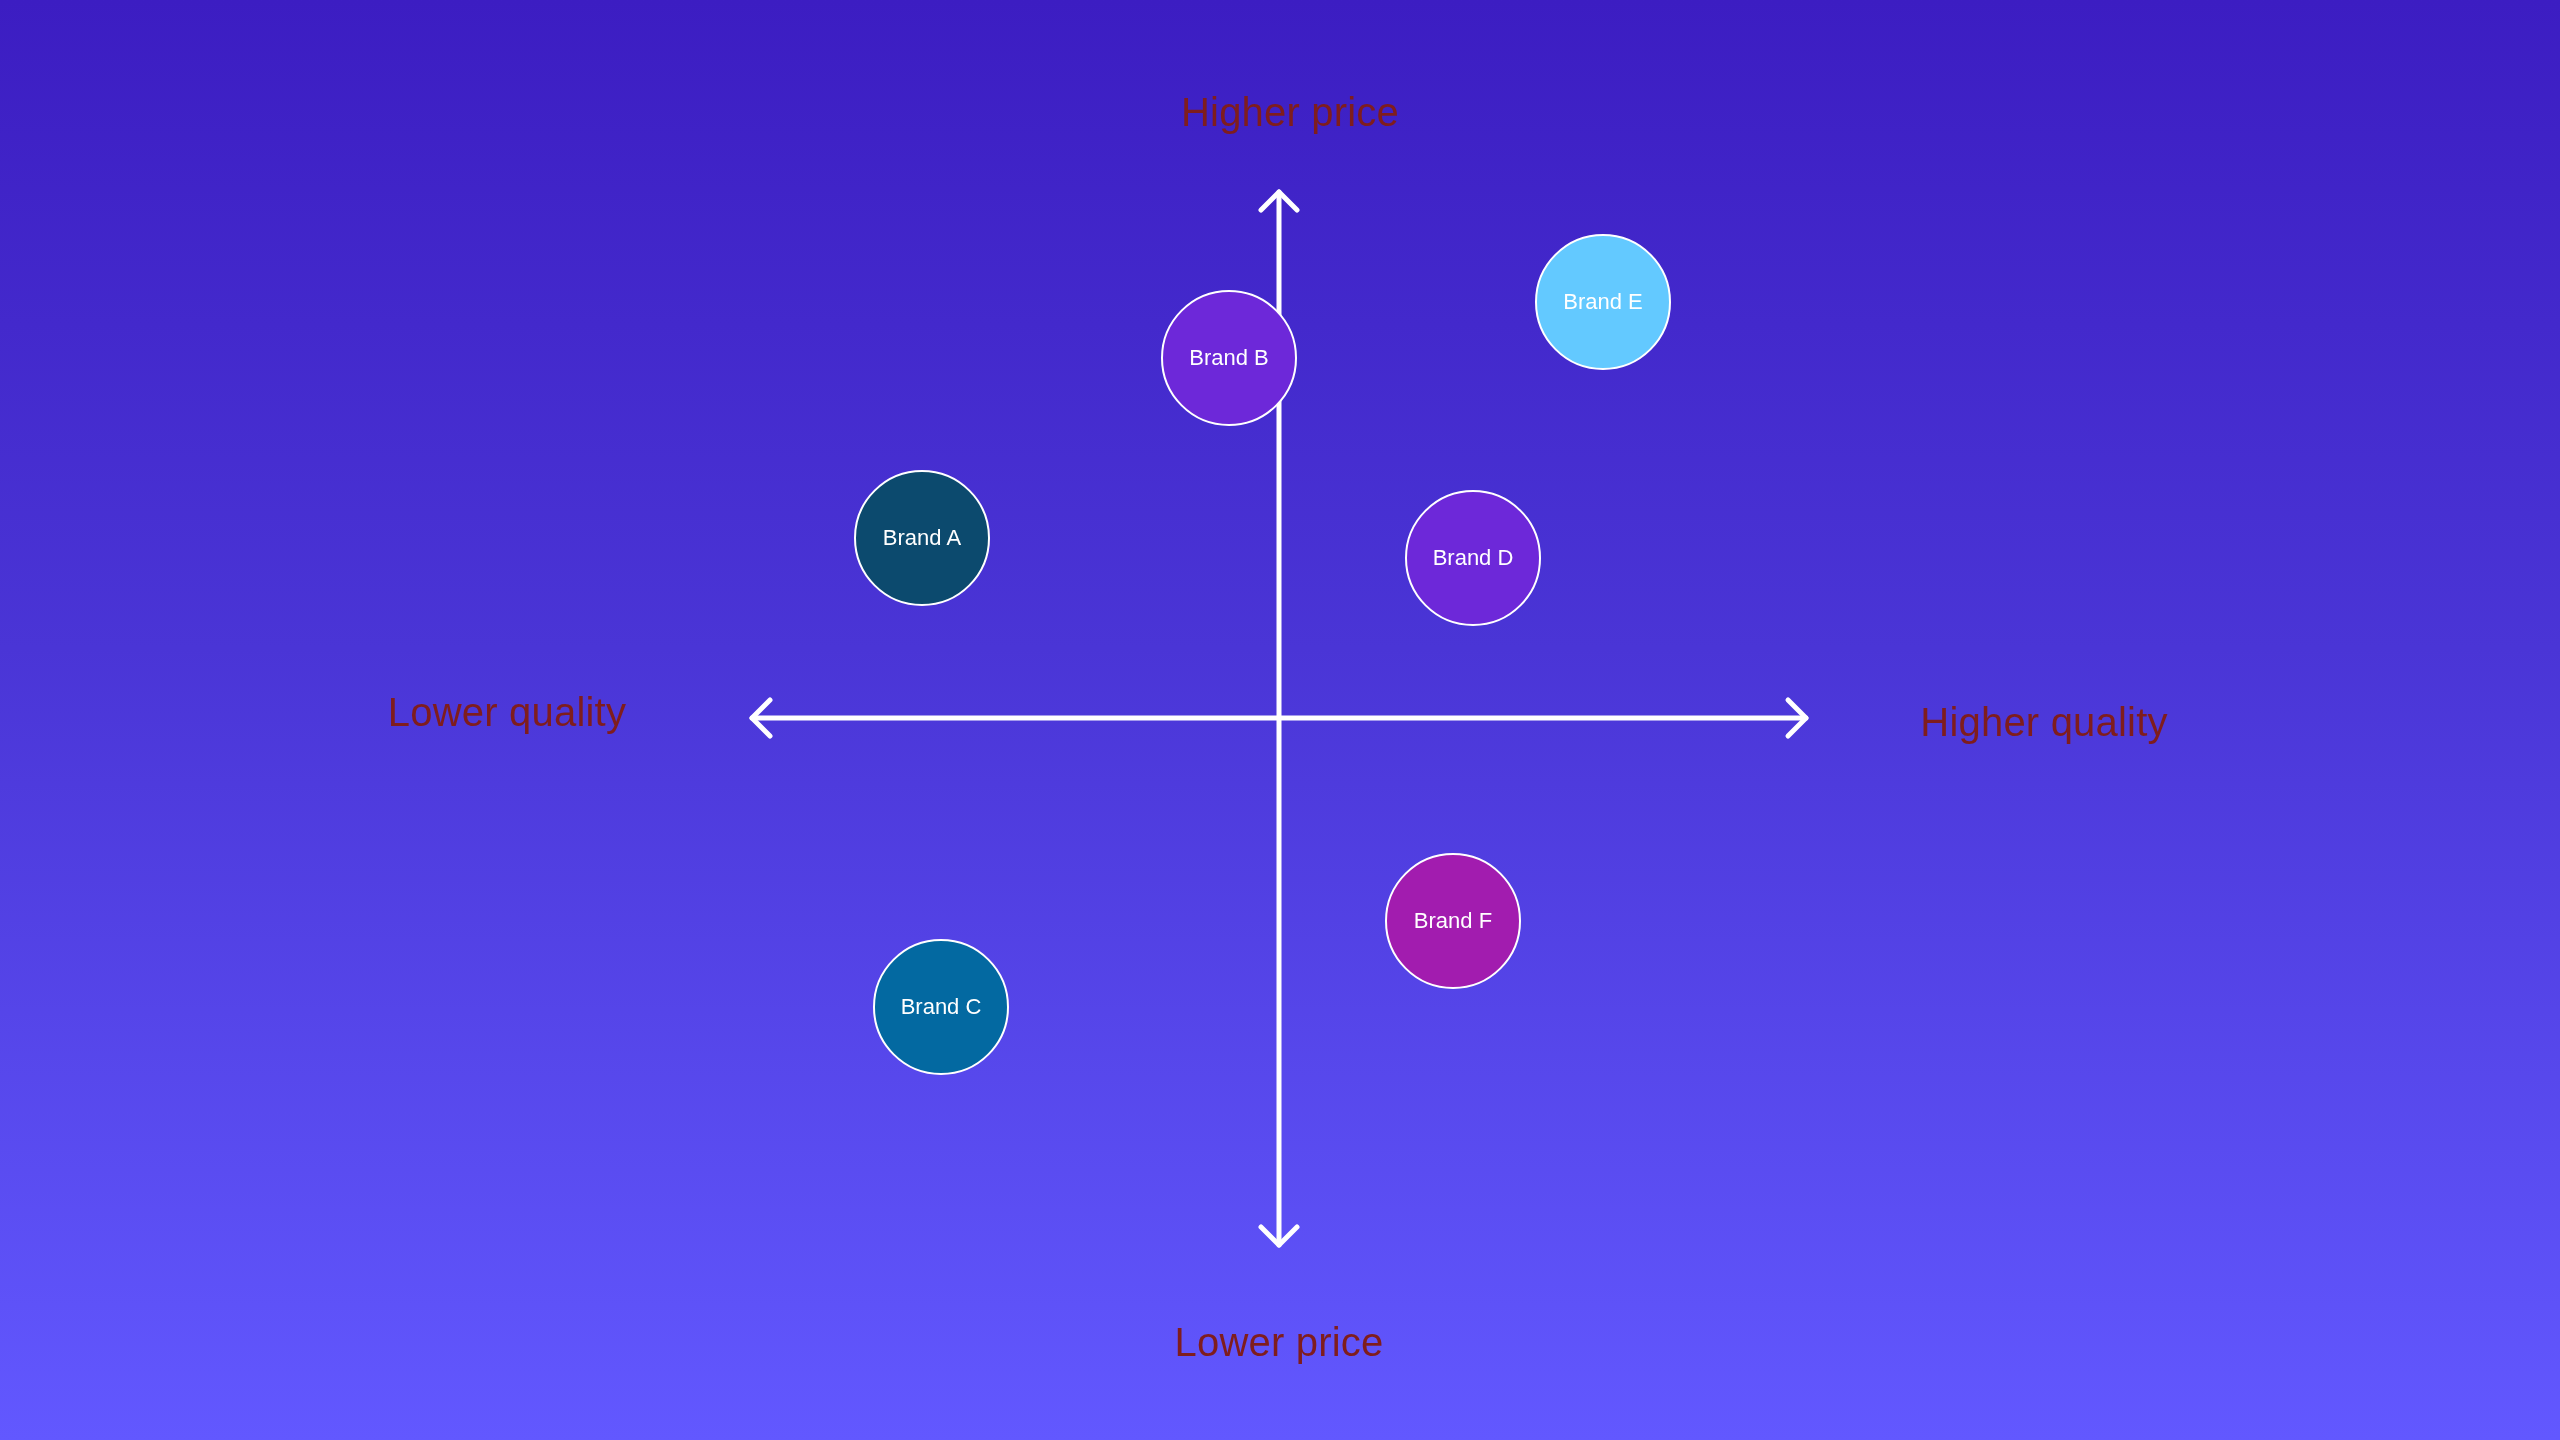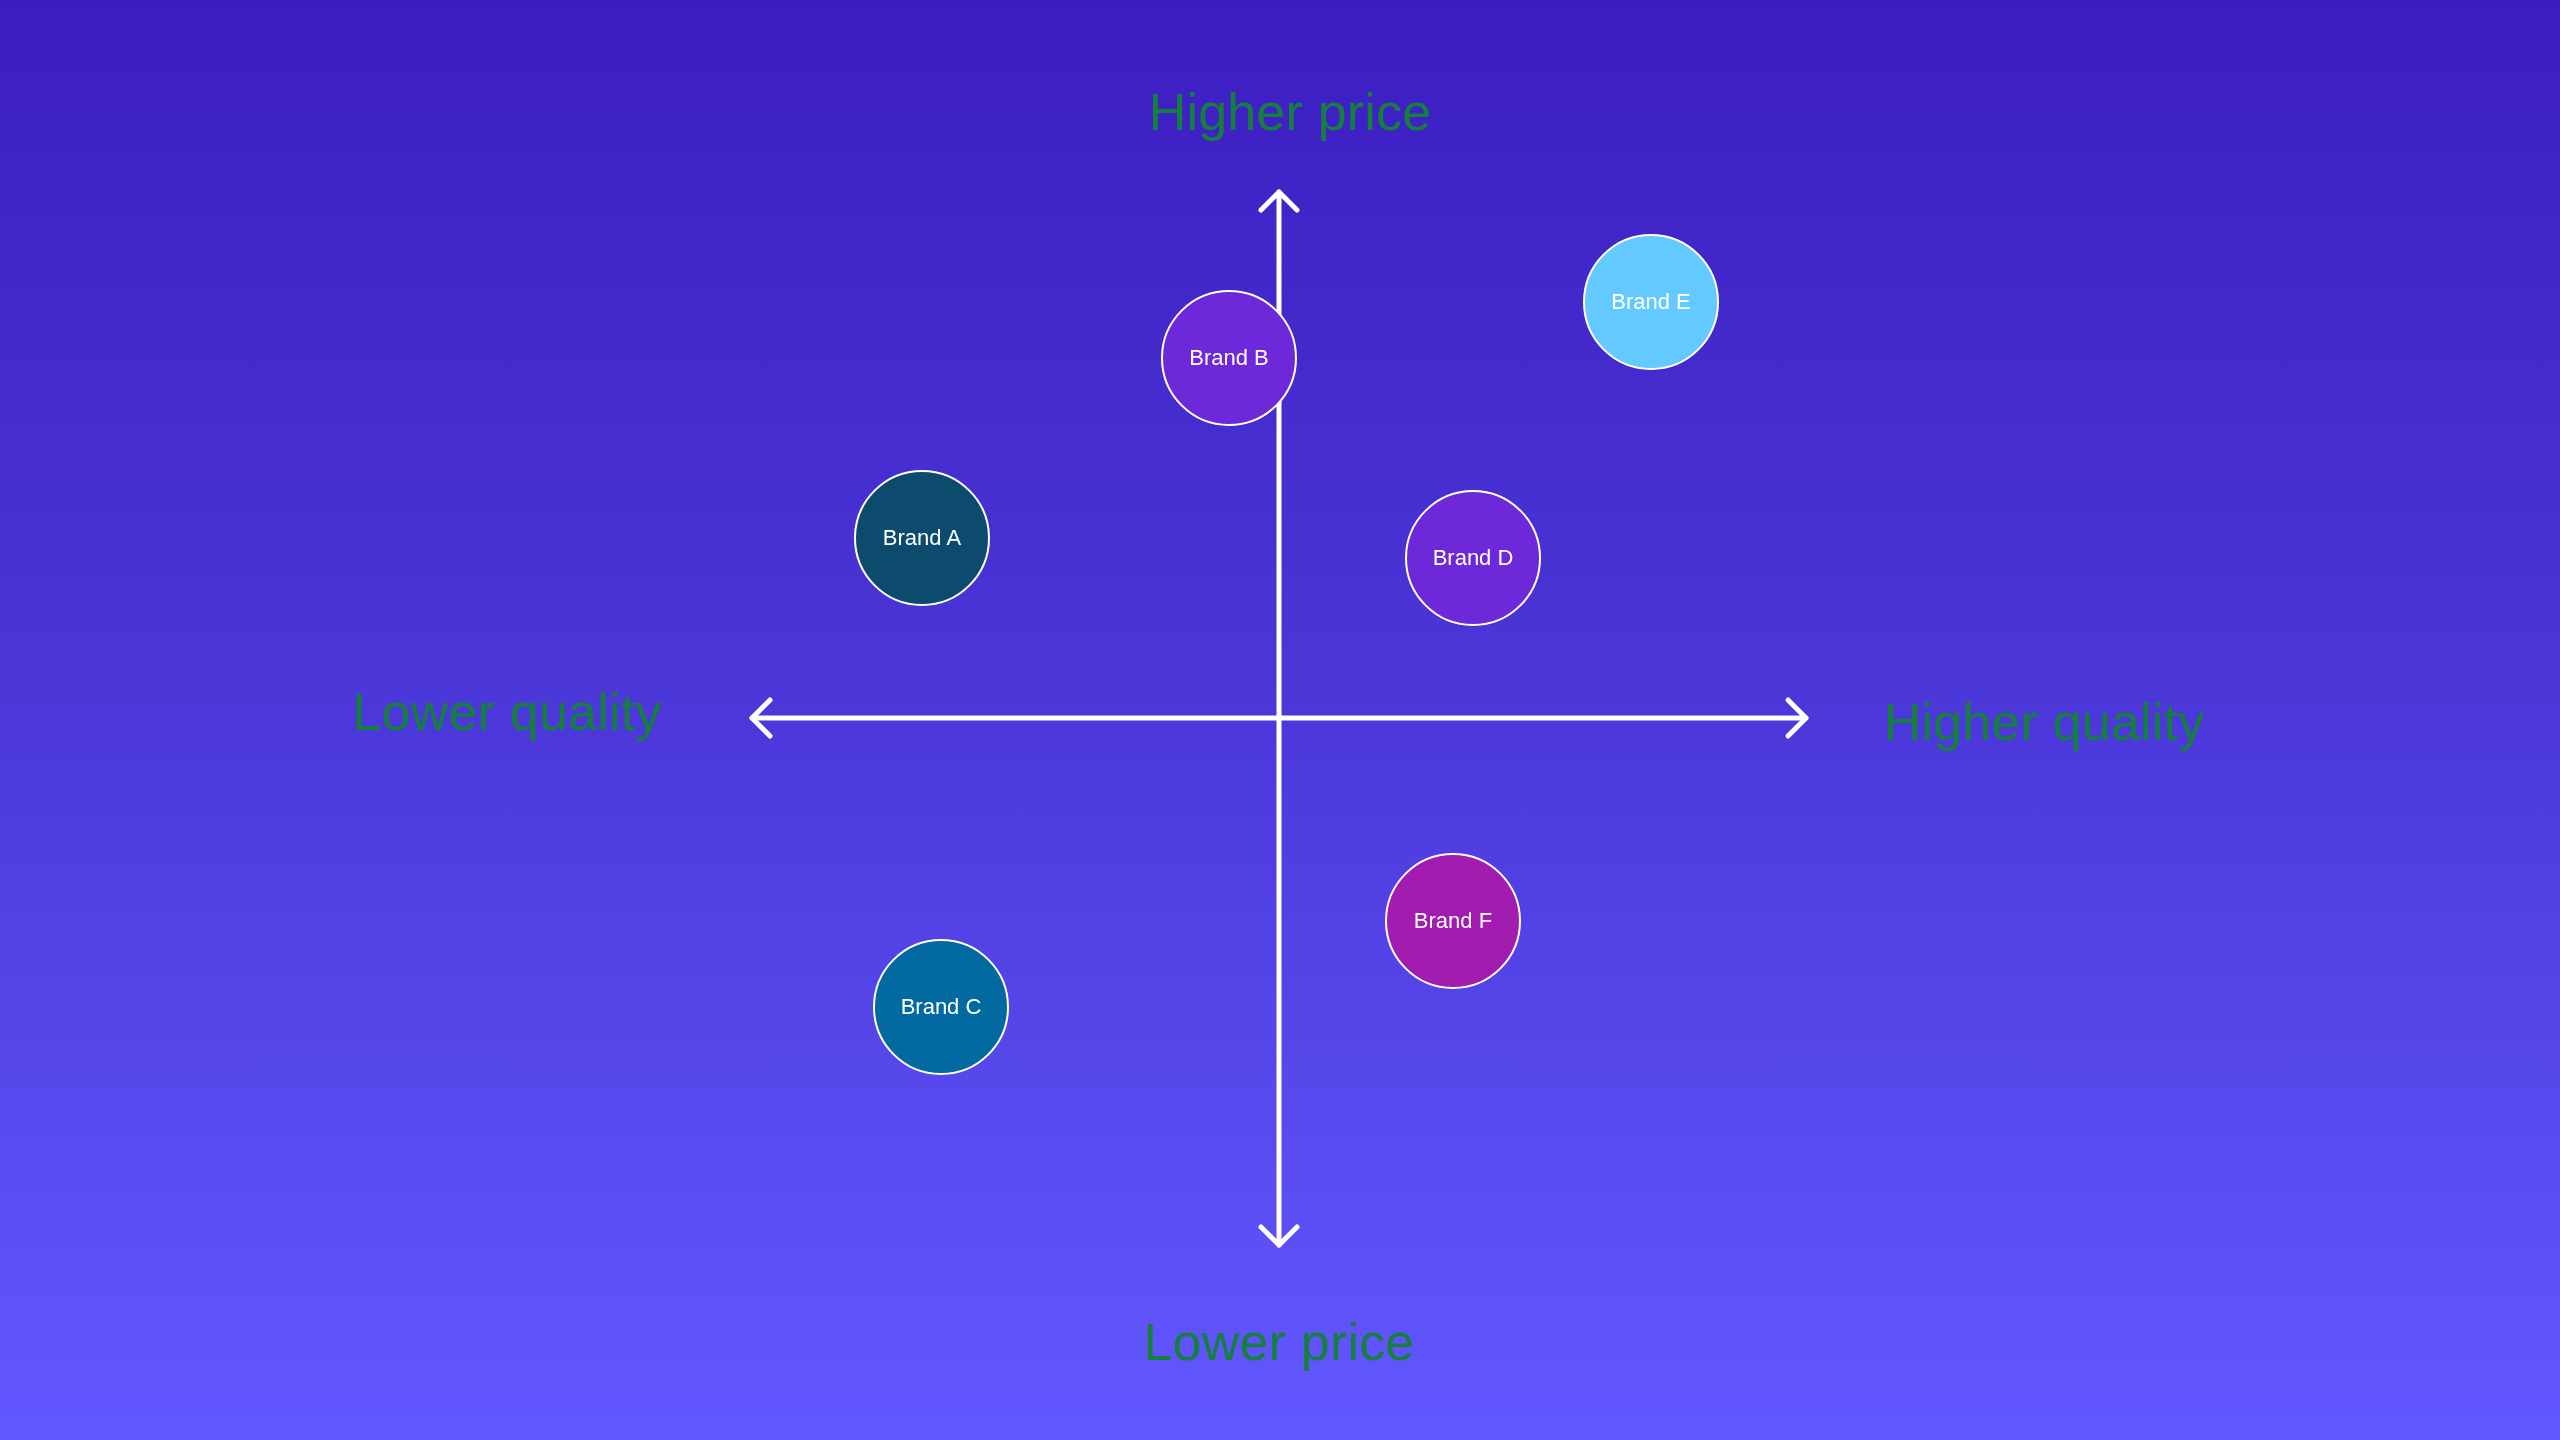--- a/index.html
+++ b/index.html
@@ -4,21 +4,21 @@
 <style>
   html, body { margin: 0; padding: 0; }
   body {
     width: 2560px; height: 1440px; overflow: hidden; position: relative;
     background: linear-gradient(180deg, #3C1DC2 0%, #4A35D6 45%, #6258FF 100%);
     font-family: "Liberation Sans", "DejaVu Sans", sans-serif;
     color: #fff;
   }
   .axis-svg { position: absolute; left: 0; top: 0; width: 2560px; height: 1440px; }
   .axis-label {
-    position: absolute; font-size: 52px; color: #15803d; white-space: nowrap;
+    position: absolute; font-size: 40px; color: #7f1d1d; white-space: nowrap;
     transform: translate(-50%, -50%); letter-spacing: 0.2px;
   }
   .brand {
     position: absolute; width: 136px; height: 136px; border-radius: 50%;
     border: 2px solid #fff; box-sizing: border-box;
     transform: translate(-50%, -50%);
     display: flex; align-items: center; justify-content: center;
     cursor: pointer;
   }
   .brand span { font-size: 22px; color: #fff; white-space: nowrap; }
@@ -47,18 +47,18 @@
 </div>
 <div class="brand" style="left:1229px; top:358px; background:#6d28d9;">
   <span>Brand B</span>
 </div>
 <div class="brand" style="left:941px; top:1007px; background:#0369a1;">
   <span>Brand C</span>
 </div>
 <div class="brand" style="left:1473px; top:558px; background:#6d28d9;">
   <span>Brand D</span>
 </div>
-<div class="brand" style="left:1651px; top:302px; background:#63C9FF;">
+<div class="brand" style="left:1603px; top:302px; background:#63C9FF;">
   <span>Brand E</span>
 </div>
 <div class="brand" style="left:1453px; top:921px; background:#a21caf;">
   <span>Brand F</span>
 </div>
 
 </body></html>

